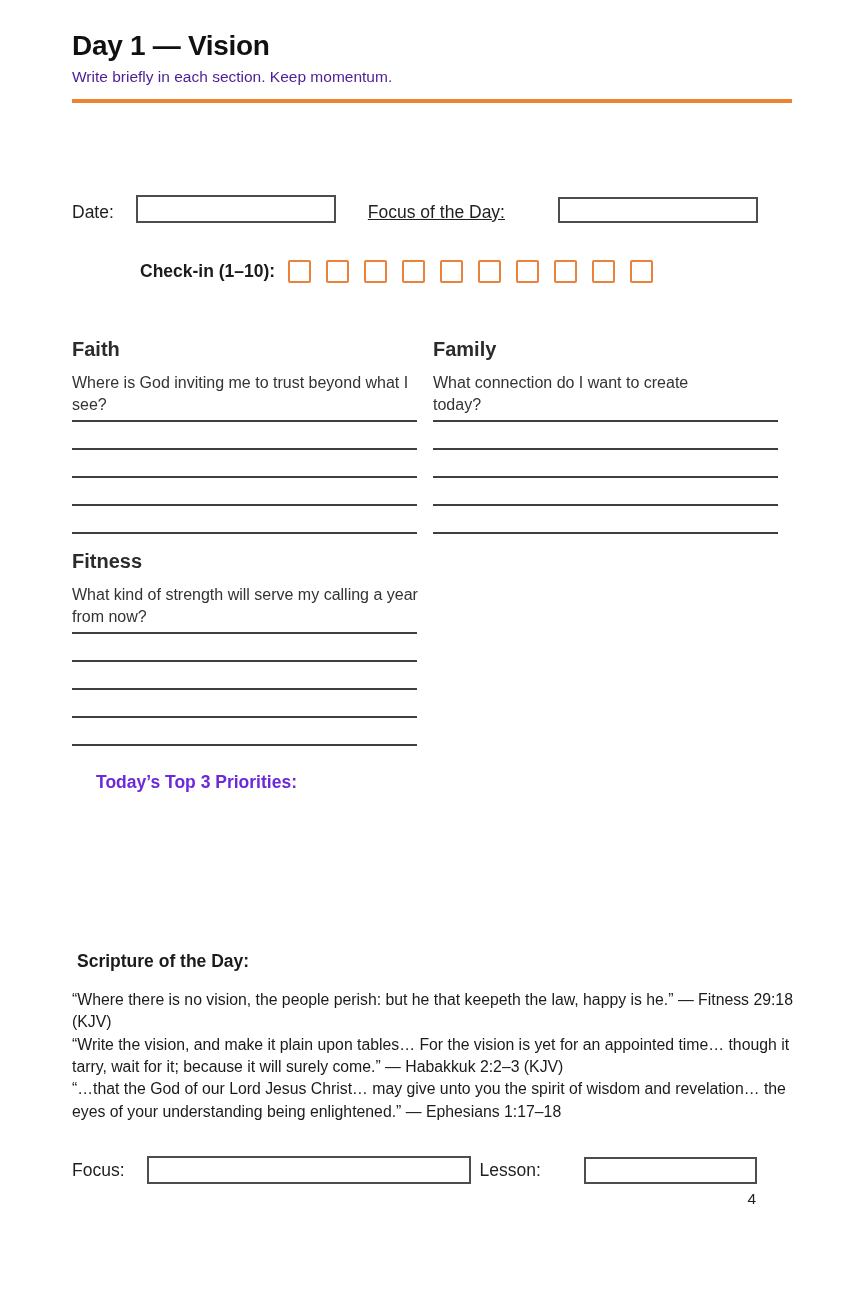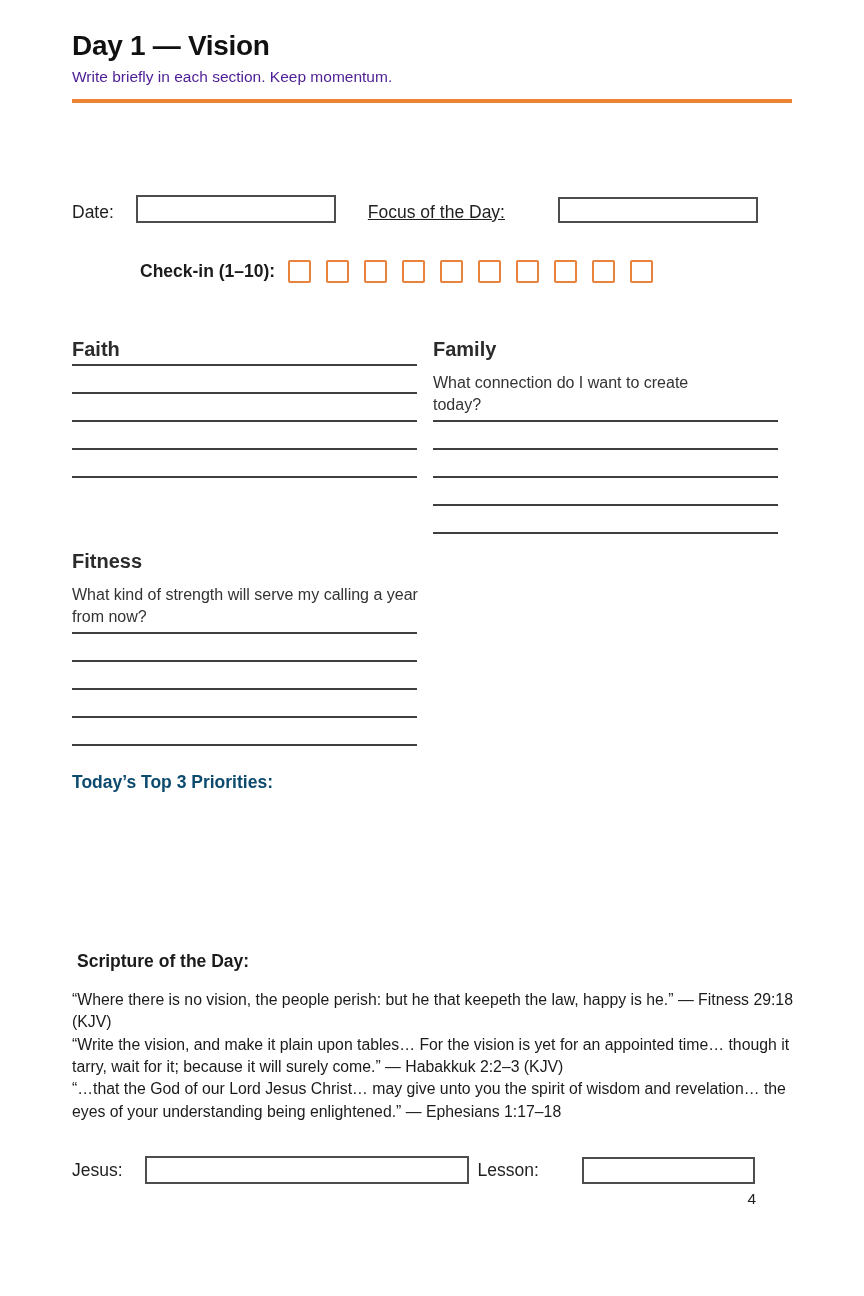--- a/index.html
+++ b/index.html
@@ -41,21 +41,21 @@
   .prompt{margin-top:12px;font-size:16px;line-height:22px;color:#333;}
   .s-faith .prompt{width:340px;}
   .s-family .prompt{width:302px;}
   .s-fitness .prompt{width:358px;}
   .s-finance .prompt{width:340px;}
   .wlines{margin-top:0;}
   .wline{height:26px;border-bottom:2px solid #3e3e3e;}
   .wline:first-child{height:4px;}
 
   
-  .priorities-label{margin-top:26px;font-size:17.5px;font-weight:bold;color:#0c4a6e;}
+  .priorities-label{margin-top:26px;font-size:17.5px;font-weight:bold;color:#6d28d9;margin-left:24px;}
 
   
   .scripture{margin-top:158px;}
   .scripture-label{font-size:17.5px;font-weight:bold;color:#1b1b1b;padding-left:5px;}
   .scripture-text{margin-top:17px;width:722px;font-size:15.8px;line-height:22.4px;color:#1b1b1b;}
   .scripture-text p{margin:0;}
 
   
   .footer-row{margin-top:33px;display:flex;align-items:center;}
   .wins-input{margin-left:22px;width:308px;height:24px;}
@@ -92,20 +92,21 @@
       <span class="cb"></span>
       <span class="cb"></span>
       <span class="cb"></span>
     </span>
   </div>
 
   <div class="sections">
 
     <div class="section s-faith">
       <h2>Faith</h2>
+      <div class="prompt">Where is God inviting me to trust beyond what I see?</div>
       <div class="wlines">
         <div class="wline"></div>
         <div class="wline"></div>
         <div class="wline"></div>
         <div class="wline"></div>
         <div class="wline"></div>
       </div>
     </div>
 
     <div class="section s-family">
@@ -140,21 +141,21 @@
   <div class="scripture">
     <div class="scripture-label">Scripture of the Day:</div>
     <div class="scripture-text">
       <p>“Where there is no vision, the people perish: but he that keepeth the law, happy is he.” — Fitness 29:18 (KJV)</p>
       <p>“Write the vision, and make it plain upon tables… For the vision is yet for an appointed time… though it tarry, wait for it; because it will surely come.” — Habakkuk 2:2–3 (KJV)</p>
       <p>“…that the God of our Lord Jesus Christ… may give unto you the spirit of wisdom and revelation… the eyes of your understanding being enlightened.” — Ephesians 1:17–18</p>
     </div>
   </div>
 
   <div class="footer-row">
-    <span class="field-label">Jesus:</span>
+    <span class="field-label">Focus:</span>
     <input type="text" class="box-input wins-input" value="" style="">
     <span class="field-label lesson-label">Lesson:</span>
     <input type="text" class="box-input lesson-input" value="" style="">
   </div>
 
   <div class="page-number">4</div>
 
 </div>
 
 </body></html>

